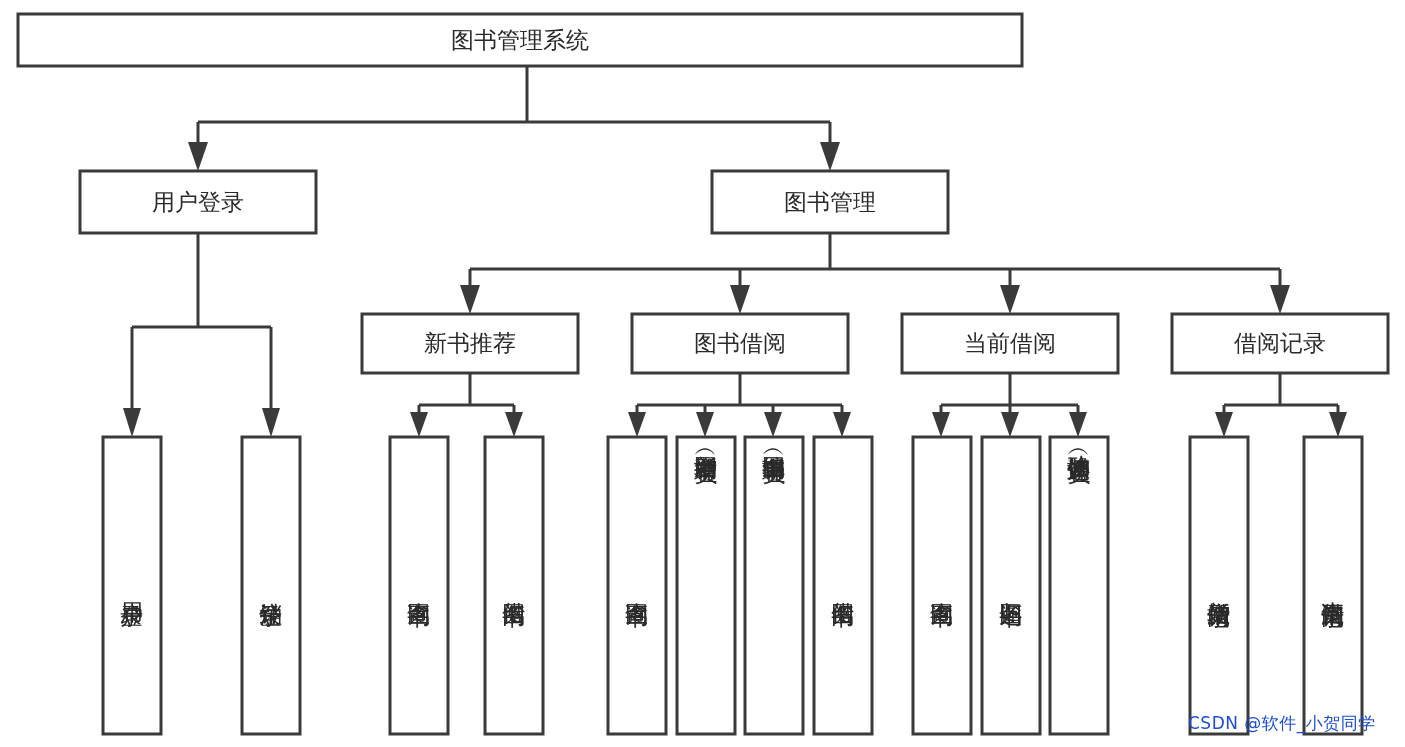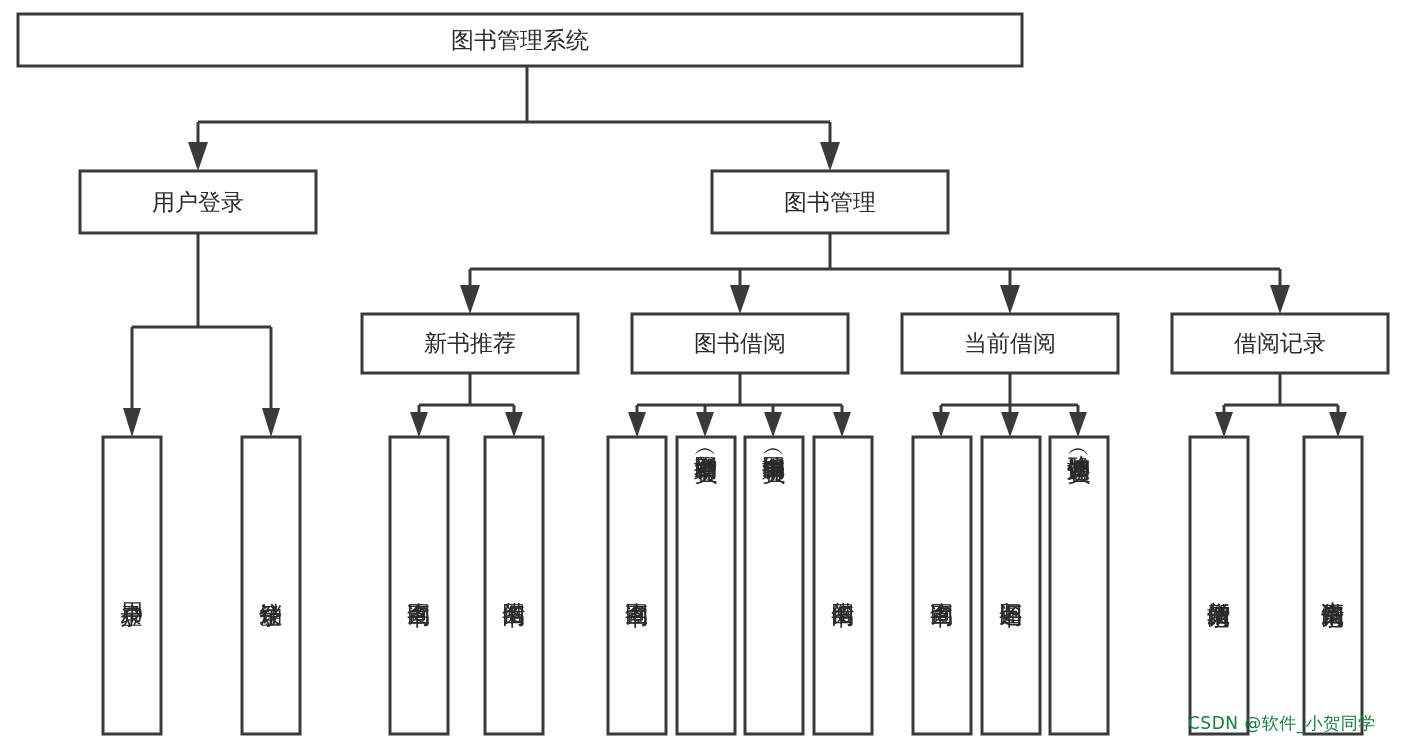--- a/index.html
+++ b/index.html
@@ -30,21 +30,21 @@
     line-height:1.06;
     letter-spacing:1px;
     white-space:nowrap;
     text-align:center;
   }
   #watermark{
     position:absolute;
     left:1188px;top:712px;
     font-family:"DejaVu Sans","Liberation Sans",sans-serif;
     font-size:17px;
-    color:#15803d;
+    color:#1d4ed8;
     white-space:nowrap;
     letter-spacing:0.5px;
   }
 </style>
 </head>
 <body>
 
 <div id="stage">
 
   <svg id="diagram" viewBox="0 0 1405 747">

